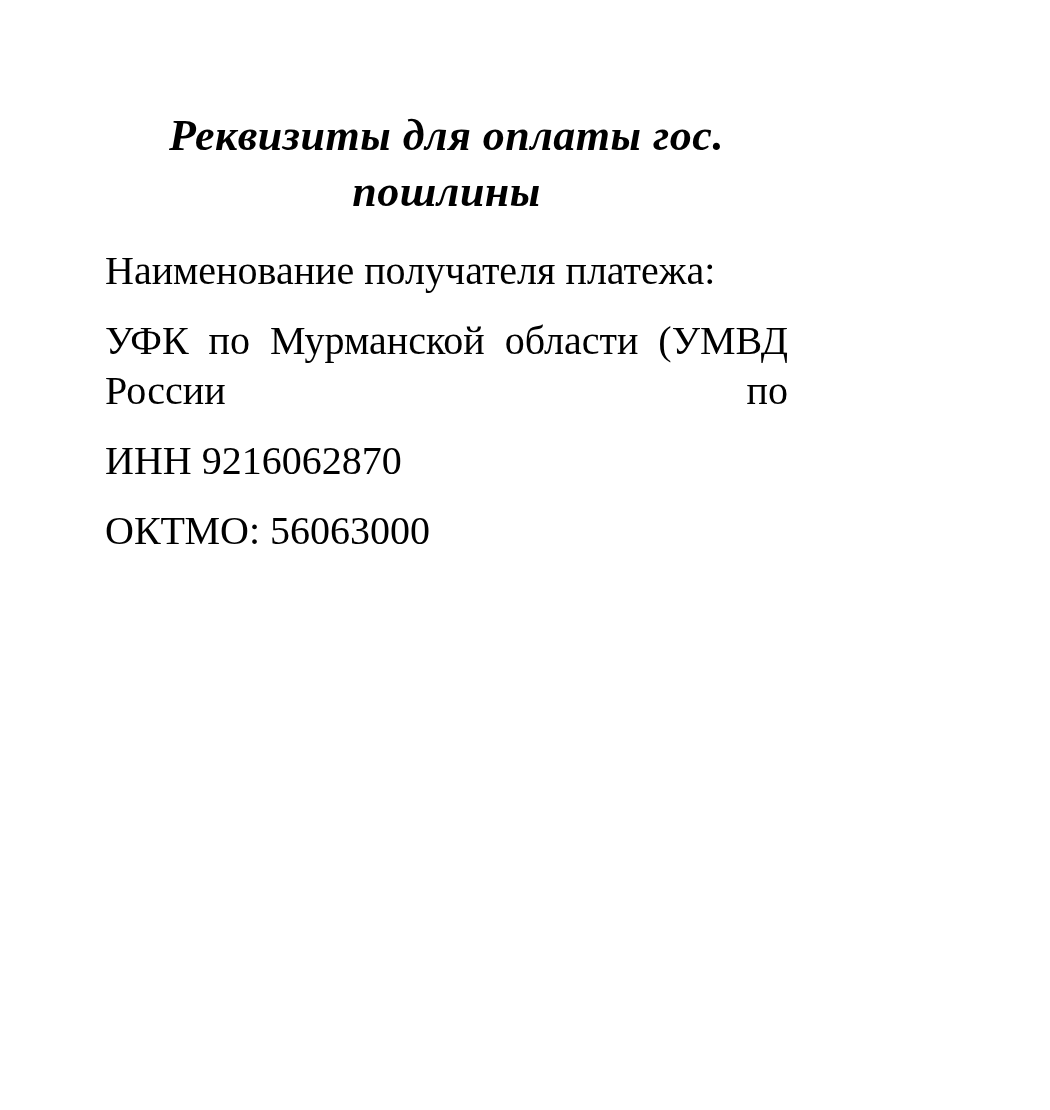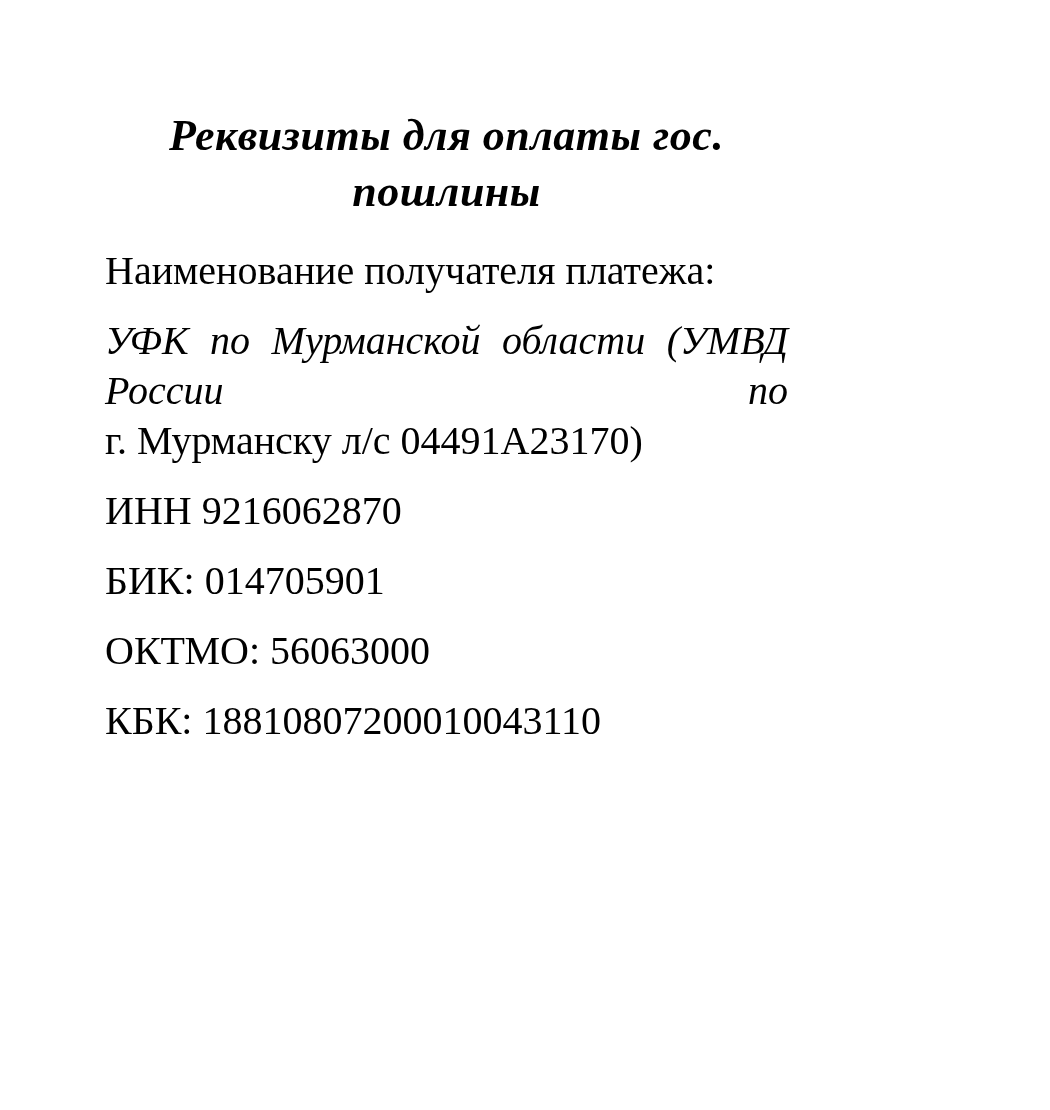--- a/index.html
+++ b/index.html
@@ -36,52 +36,44 @@
     font-size: 40px;
     line-height: 50px;
     margin: 0;
     white-space: nowrap;
   }
   
   .line.stretch {
     white-space: normal;
     text-align: justify;
     text-align-last: justify;
-    font-style: italic;
   }
 </style>
 </head>
 <body>
 
 <div class="page">
 
   <h1 class="title">Реквизиты для оплаты гос. пошлины</h1>
 
   <div class="block">
     <p class="line">Наименование получателя платежа:</p>
   </div>
 
   <div class="block">
     <p class="line stretch">УФК по Мурманской области (УМВД России по</p>
-    <p class="line">г. Мурманску л/с 04491А23170)</p>
   </div>
 
   <div class="block">
     <p class="line">ИНН 9216062870</p>
   </div>
 
 
 
 
-  <div class="block">
-    <p class="line">БИК: 014705901</p>
-  </div>
 
 
   <div class="block">
     <p class="line">ОКТМО: 56063000</p>
   </div>
 
-  <div class="block">
-    <p class="line">КБК: 18810807200010043110</p>
-  </div>
 
 </div>
 
 </body></html>

